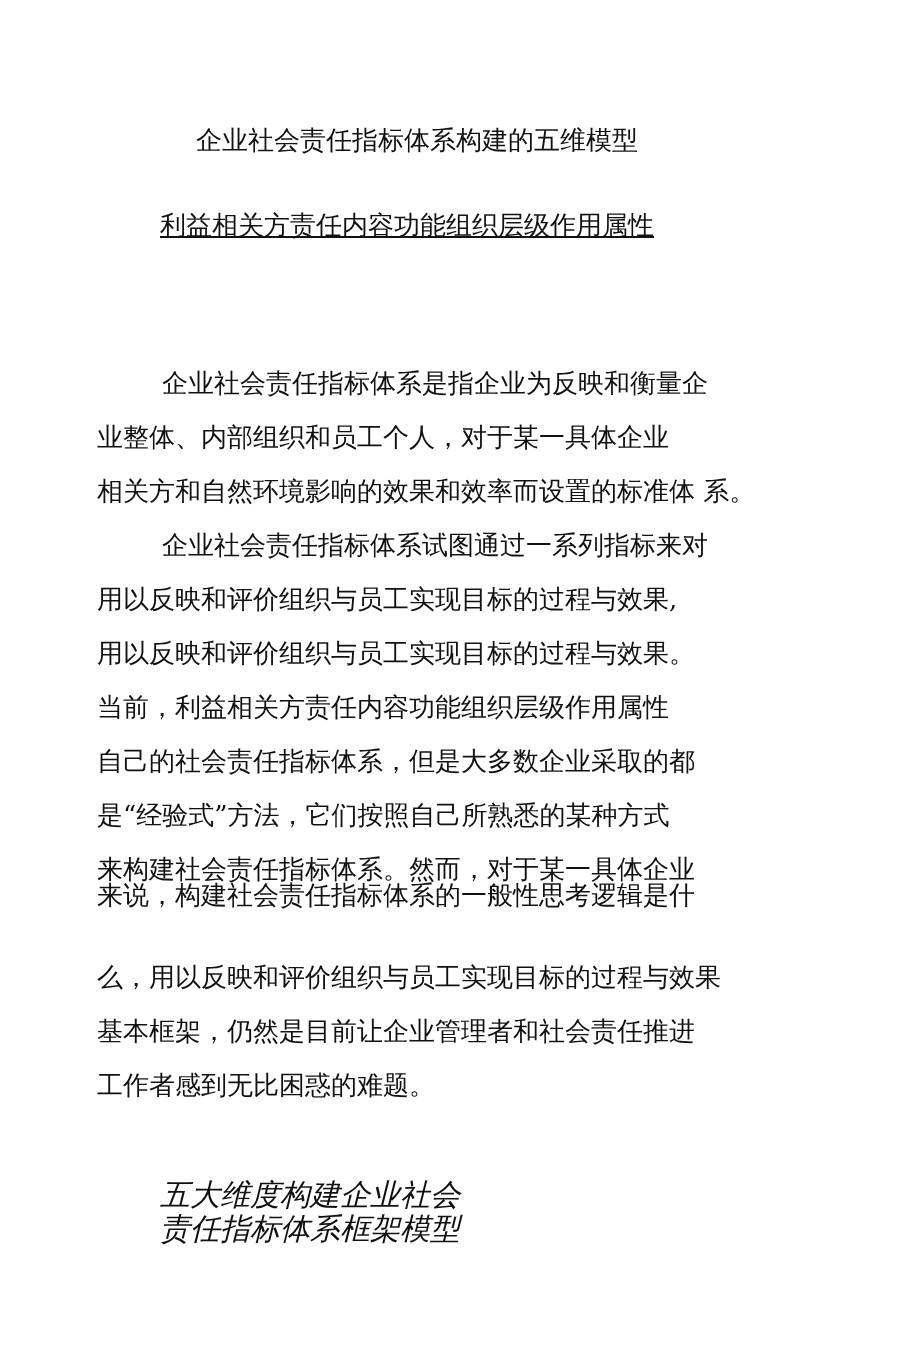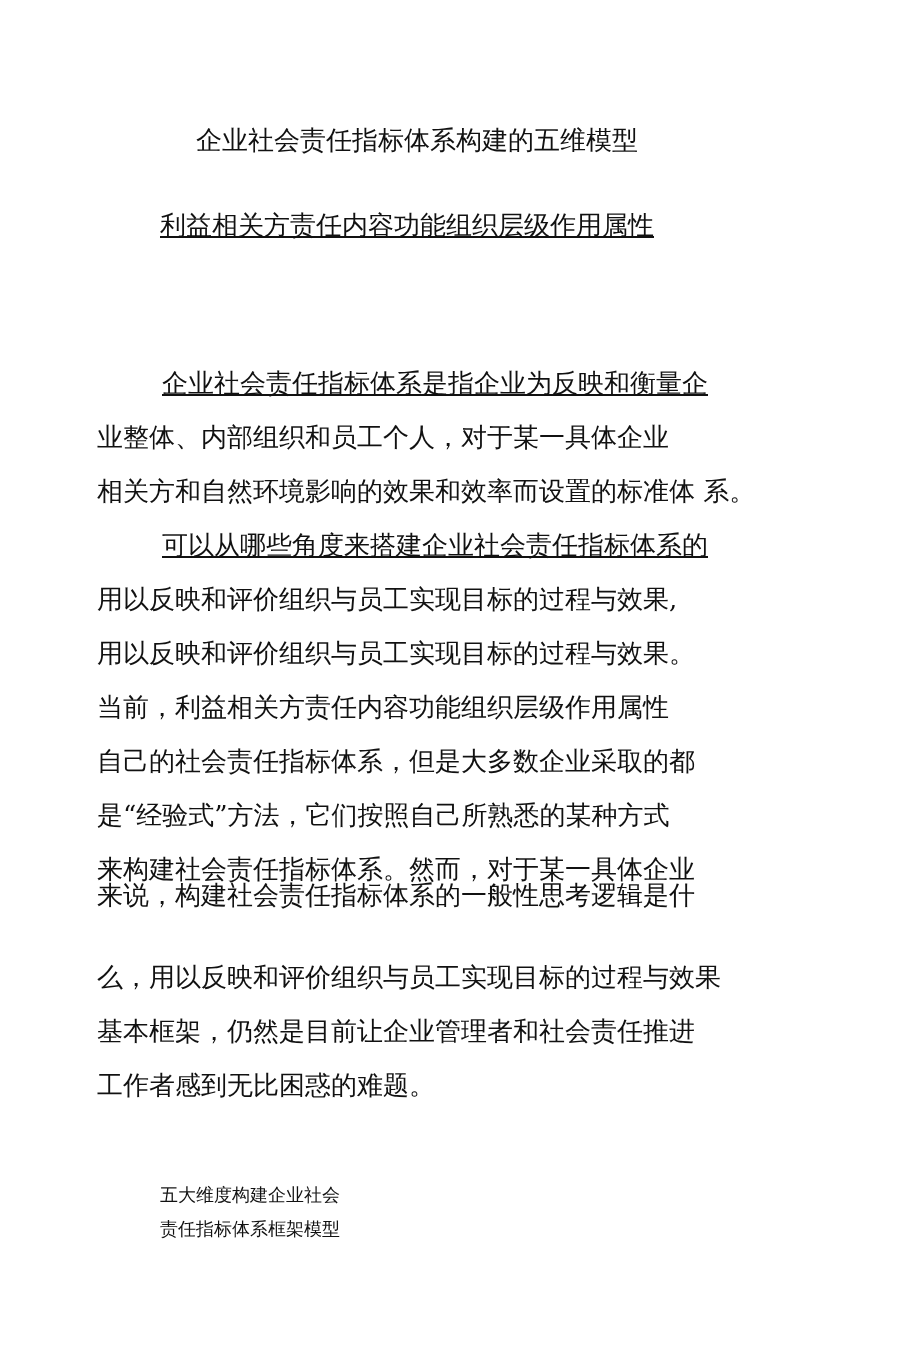--- a/index.html
+++ b/index.html
@@ -2,38 +2,38 @@
 <html><head>
 <meta charset="utf-8">
 <style>
   html, body { margin: 0; padding: 0; background: #ffffff; }
   body { width: 920px; height: 1361px; position: relative; overflow: hidden;
          font-family: "DejaVu Serif", "Liberation Serif", serif; color: #111; }
   .line { position: absolute; white-space: nowrap; font-size: 26px; line-height: 30px; letter-spacing: 0px; }
   .title { left: 196px; top: 97px; margin-top: 28px; }
   .keywords { left: 160px; top: 210px; text-decoration: underline; }
   .body-line { left: 97px; }
-  .indent { left: 162px; text-decoration: underline; }
-  .sub { position: absolute; left: 160px; font-size: 18px; line-height: 34px; font-family: "DejaVu Sans", "Liberation Sans", sans-serif; }
+  .indent { left: 162px; }
+  .sub { position: absolute; left: 160px; font-size: 30px; line-height: 34px; font-family: "DejaVu Sans", "Liberation Sans", sans-serif; font-style: italic; }
 </style>
 </head>
 <body>
 
 <div>
   <div class="line title">企业社会责任指标体系构建的五维模型</div>
   <div class="line keywords">利益相关方责任内容功能组织层级作用属性</div>
 
   <div>
     <div class="line indent" style="top:368px">企业社会责任指标体系是指企业为反映和衡量企</div>
     <div class="line body-line" style="top:422px">业整体、内部组织和员工个人，对于某一具体企业</div>
     <div class="line body-line" style="top:476px">相关方和自然环境影响的效果和效率而设置的标准体  系。</div>
   </div>
 
   <div>
-    <div class="line indent" style="top:530px">可以从哪些角度来搭建企业社会责任指标体系的</div>
+    <div class="line indent" style="top:530px">企业社会责任指标体系试图通过一系列指标来对</div>
     <div class="line body-line" style="top:584px">用以反映和评价组织与员工实现目标的过程与效果,</div>
     <div class="line body-line" style="top:638px">用以反映和评价组织与员工实现目标的过程与效果。</div>
     <div class="line body-line" style="top:692px">当前，利益相关方责任内容功能组织层级作用属性</div>
     <div class="line body-line" style="top:746px">自己的社会责任指标体系，但是大多数企业采取的都</div>
     <div class="line body-line" style="top:800px">是“经验式”方法，它们按照自己所熟悉的某种方式</div>
     <div class="line body-line" style="top:854px">来构建社会责任指标体系。然而，对于某一具体企业</div>
     <div class="line body-line" style="top:880px">来说，构建社会责任指标体系的一般性思考逻辑是什</div>
     <div class="line body-line" style="top:962px">么，用以反映和评价组织与员工实现目标的过程与效果</div>
     <div class="line body-line" style="top:1016px">基本框架，仍然是目前让企业管理者和社会责任推进</div>
     <div class="line body-line" style="top:1070px">工作者感到无比困惑的难题。</div>

